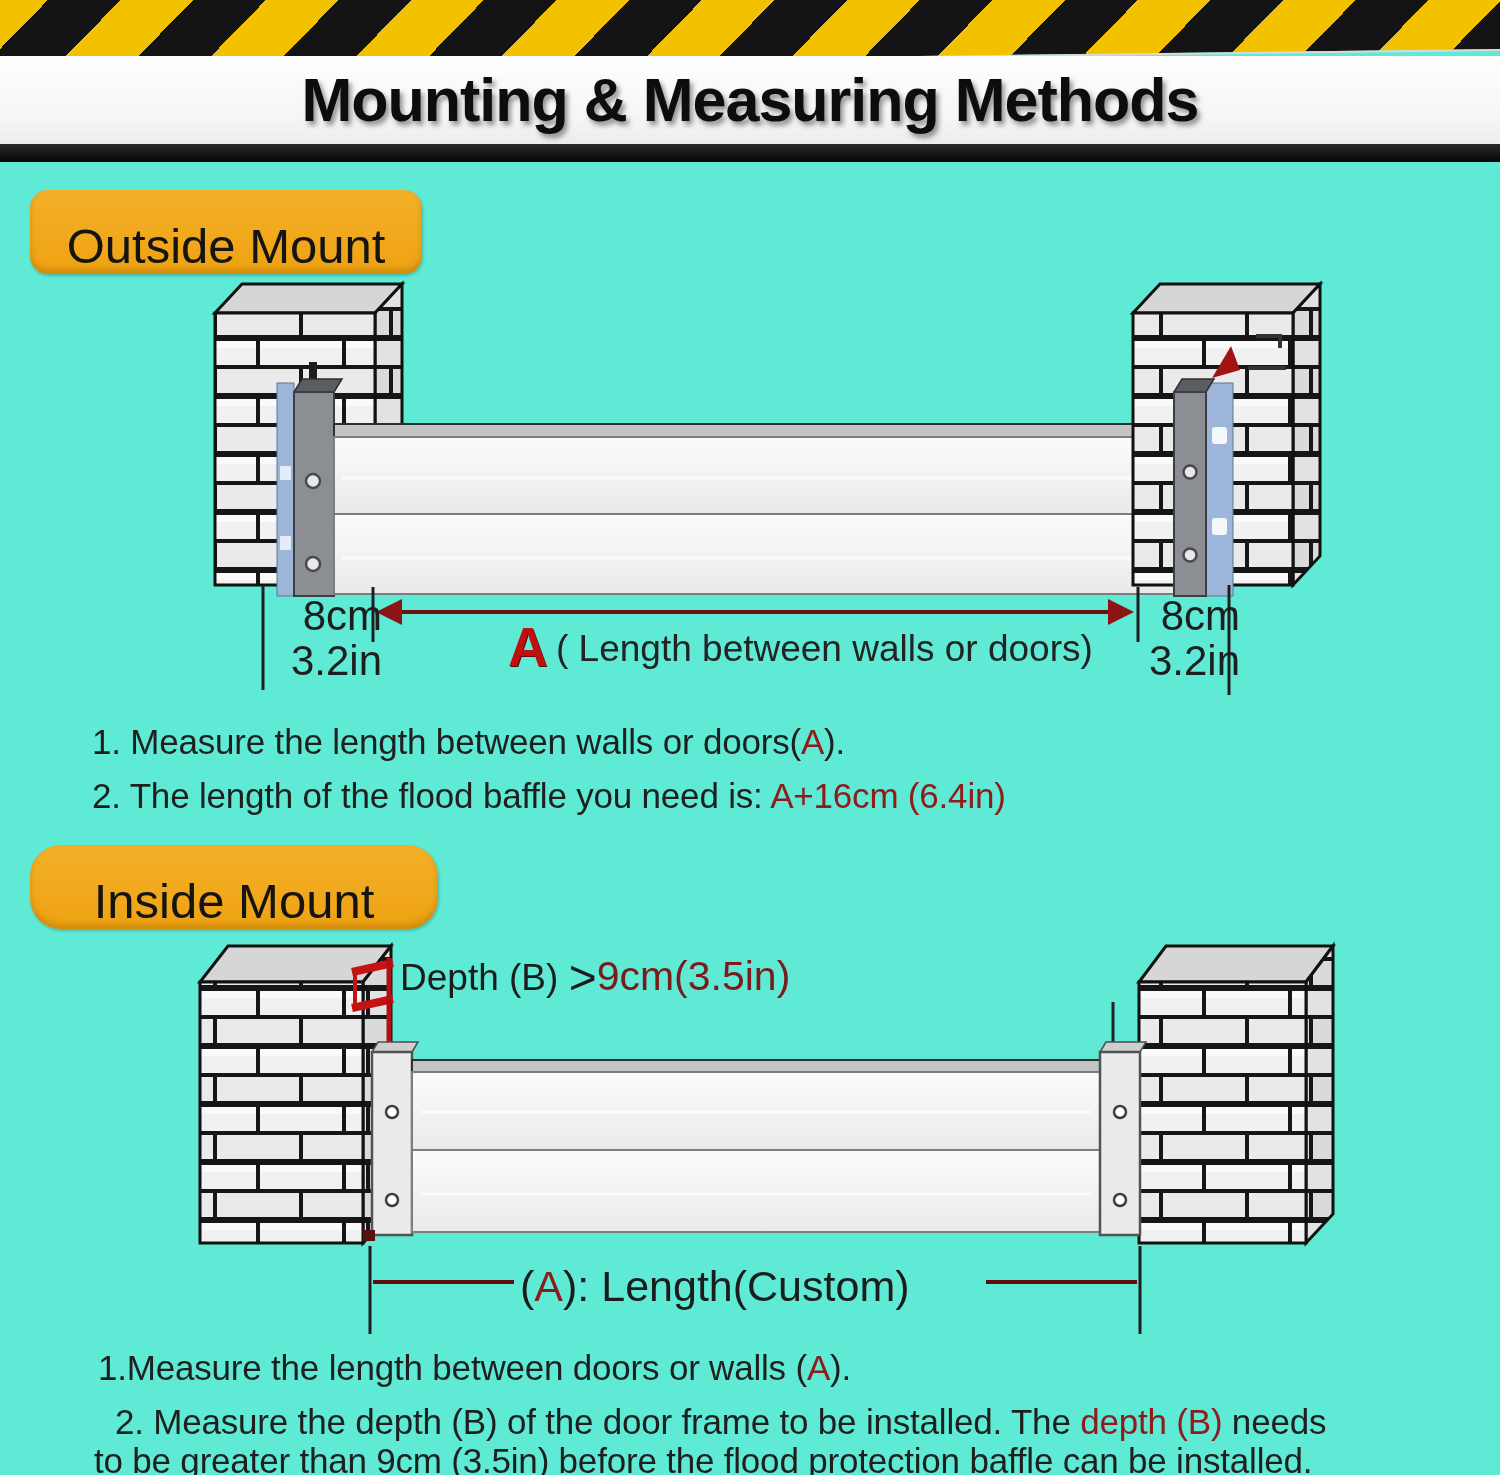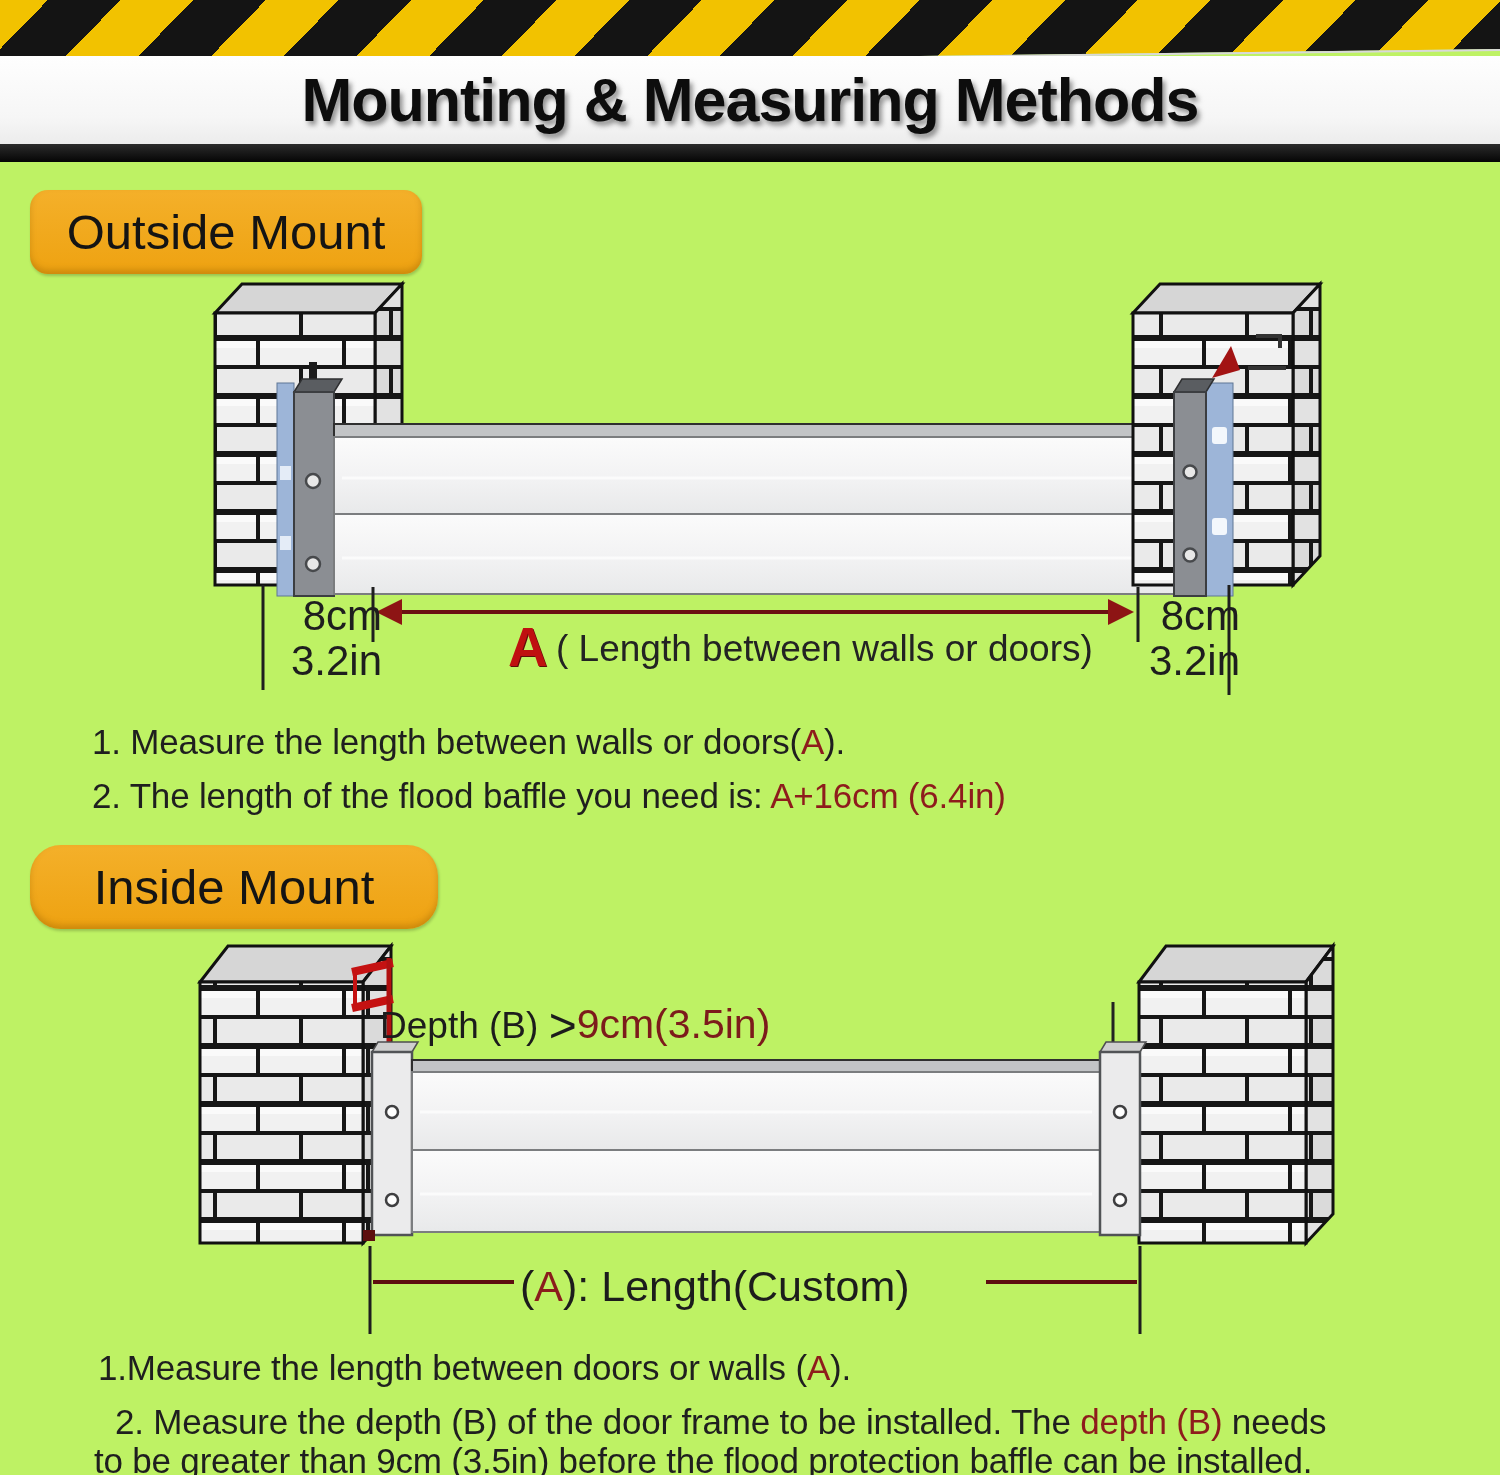--- a/index.html
+++ b/index.html
@@ -1,19 +1,19 @@
 <!DOCTYPE html>
 <html><head>
 <meta charset="utf-8">
 <style>
   * { margin:0; padding:0; box-sizing:border-box; }
   body { background:#ffffff; font-family:"Liberation Sans", sans-serif; }
   #stage {
     position:relative; width:1500px; height:1475px;
-    background:#bef264; overflow:hidden;
+    background:#5eead4; overflow:hidden;
     font-family:"Liberation Sans", sans-serif;
   }
   
   .hazard-tape {
     position:absolute; left:-22px; top:-12px; width:1560px; height:72px;
     background:repeating-linear-gradient(135deg,#f2c200 0 52px,#141414 52px 104px);
     transform:rotate(-0.7deg);
     border-bottom:2px solid #d9d9d9;
   }
   .title-band {
@@ -26,40 +26,40 @@
     text-shadow:3px 4px 5px rgba(60,60,60,0.55);
     white-space:nowrap;
   }
   .header-black-bar {
     position:absolute; left:0; top:144px; width:1500px; height:18px;
     background:linear-gradient(180deg,#2b2b2b,#050505);
   }
   
   .section-label {
     position:absolute; background:linear-gradient(180deg,#f4b02a,#eea211);
-    border-radius:18px; display:flex; align-items:center; justify-content:center;
+    border-radius:18px; display:flex; align-items:flex-end; justify-content:center;
     color:#141414; box-shadow:inset 0 -4px 6px rgba(140,90,0,0.35), 1px 2px 3px rgba(0,0,0,0.2);
     font-size:49px; white-space:nowrap;
   }
   #outside-label { left:30px; top:190px; width:392px; height:84px; }
   #inside-label  { left:30px; top:845px; width:408px; height:84px;border-radius:31px; }
   
   svg.diagram { position:absolute; left:0; display:block; }
   #outside-svg { top:280px; }
   #inside-svg  { top:930px; }
   
   .ovl { position:absolute; color:#1e1e1e; white-space:nowrap; }
   .dim { font-size:42px; width:120px; text-align:right; }
   .red-a   { color:#c01111; font-weight:700; }
   .maroon  { color:#8e1c1c; }
   #out-arrow-a { left:508px; top:615px; font-size:55px; font-weight:700; color:#bf1010;
                  text-shadow:1px 1px 0 #5e0a0a; }
   #out-arrow-label { left:556px; top:628px; font-size:37px; color:#232323; }
   .steps { font-size:35px; letter-spacing:-0.2px; color:#1f1f1f; }
-  #depth-label { left:380px; top:950px;margin-top:48px; }
+  #depth-label { left:400px; top:950px; }
   #depth-label .d-black { font-size:37px; color:#1c1c1c; vertical-align:baseline; }
   #depth-label .d-gt    { font-size:48px; color:#1c1c1c; vertical-align:-4px; }
   #depth-label .d-red   { font-size:41px; color:#7c1b1b; vertical-align:baseline; }
   #inside-length-label { left:520px; top:1262px; width:470px; text-align:left; font-size:43px; color:#1c1c1c; }
   #inside-length-label .red-a { font-weight:400; color:#8a1c1c; }
 </style>
 </head>
 <body>
 
 <div id="stage">

